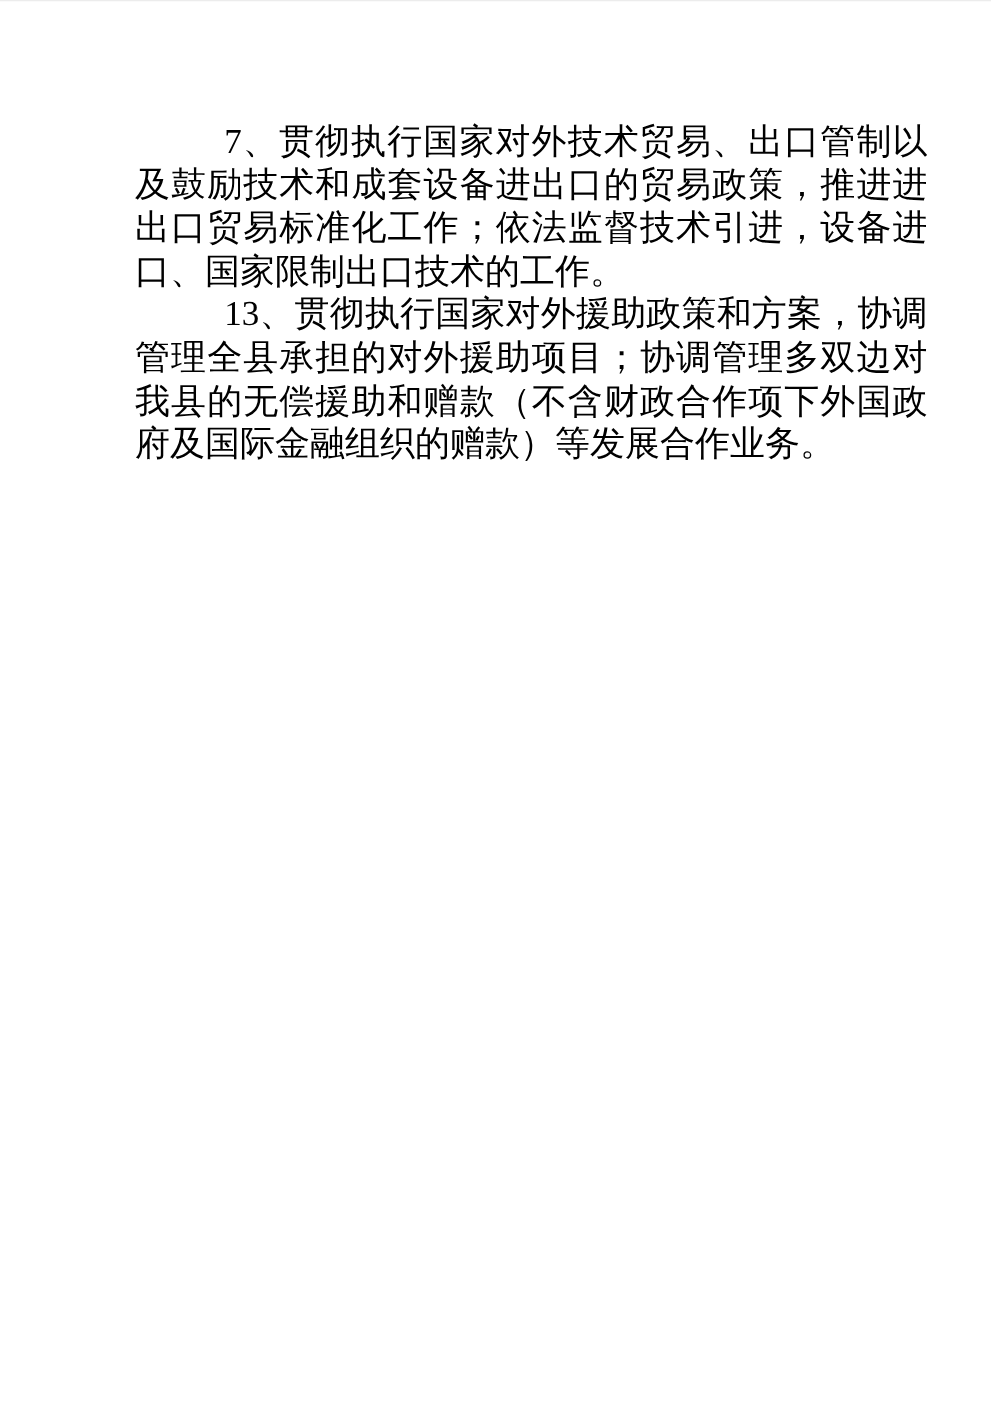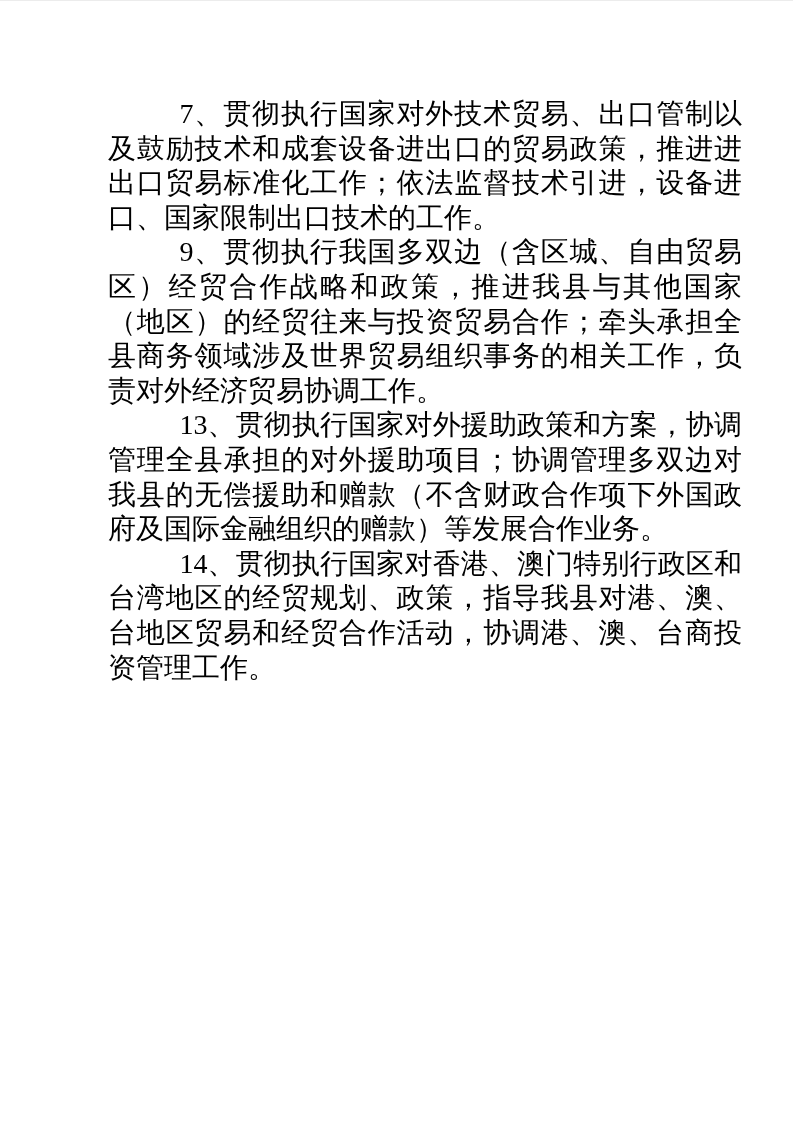--- a/index.html
+++ b/index.html
@@ -33,16 +33,14 @@
     padding: 0;
     text-indent: 2.55em;
     word-break: break-all;
   }
 </style>
 </head>
 <body>
 
 <div class="page-content">
   <p>7、贯彻执行国家对外技术贸易、出口管制以及鼓励技术和成套设备进出口的贸易政策，推进进出口贸易标准化工作；依法监督技术引进，设备进口、国家限制出口技术的工作。</p>
-  <p>9、贯彻执行我国多双边（含区城、自由贸易区）经贸合作战略和政策，推进我县与其他国家（地区）的经贸往来与投资贸易合作；牵头承担全县商务领域涉及世界贸易组织事务的相关工作，负责对外经济贸易协调工作。</p>
   <p>13、贯彻执行国家对外援助政策和方案，协调管理全县承担的对外援助项目；协调管理多双边对我县的无偿援助和赠款（不含财政合作项下外国政府及国际金融组织的赠款）等发展合作业务。</p>
-  <p>14、贯彻执行国家对香港、澳门特别行政区和台湾地区的经贸规划、政策，指导我县对港、澳、台地区贸易和经贸合作活动，协调港、澳、台商投资管理工作。</p>
 </div>
 
 </body></html>

